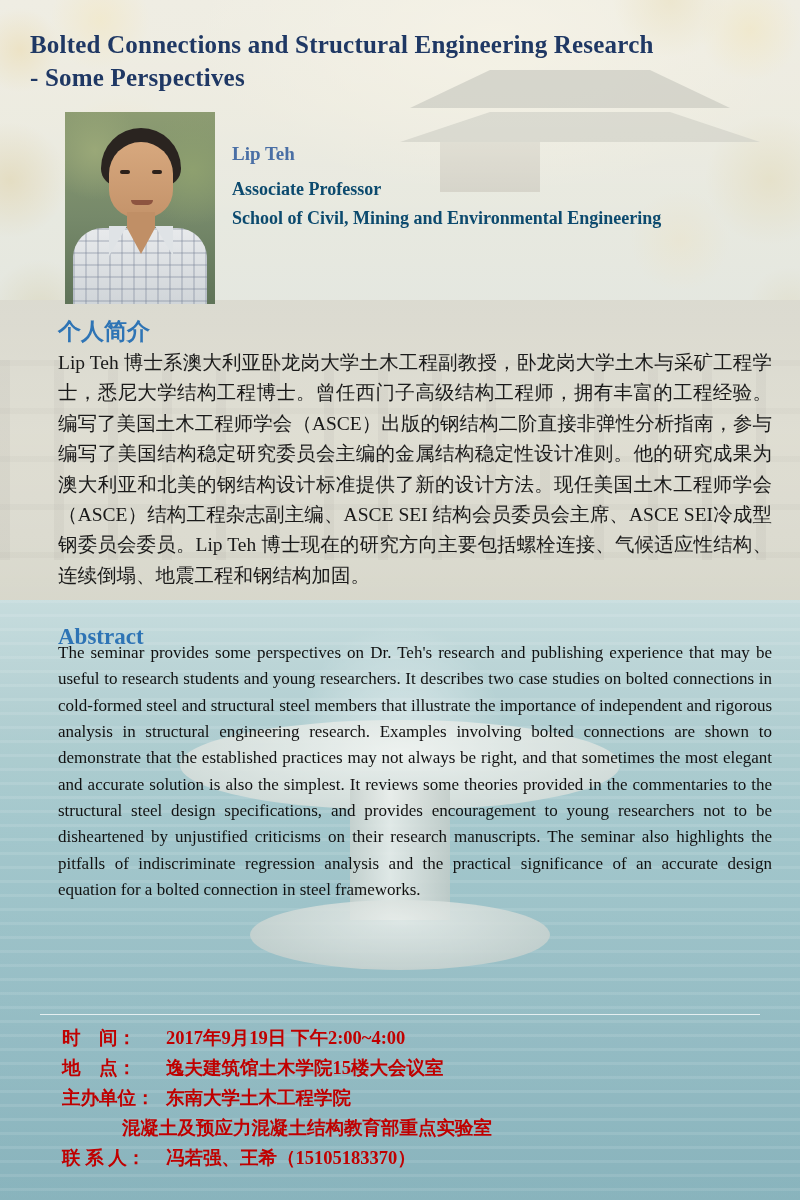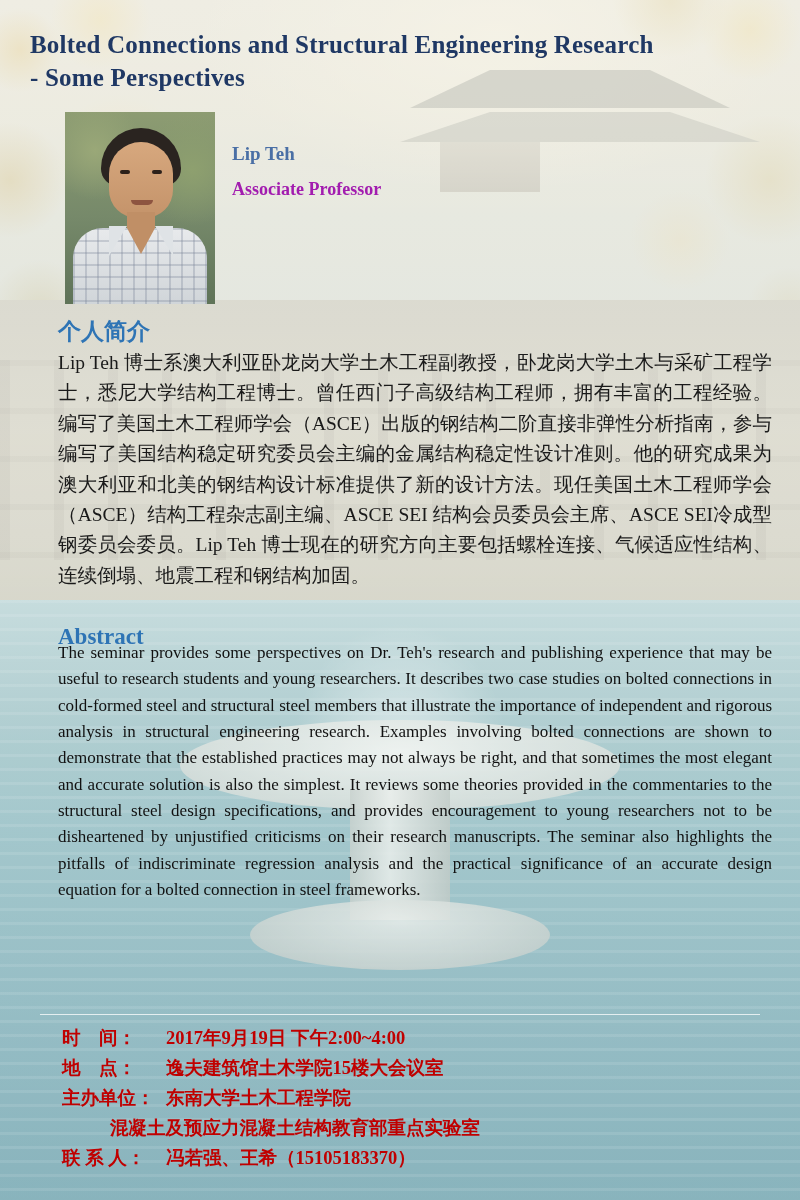--- a/index.html
+++ b/index.html
@@ -226,21 +226,21 @@
   .speaker-name {
     font-size: 19px;
     font-weight: bold;
     color: #4a6fa5;
     line-height: 1.5;
     margin-bottom: 6px;
   }
   .speaker-line {
     font-size: 18px;
     font-weight: bold;
-    color: #a21caf;
+    color: #0c4a6e;
     line-height: 1.62;
   }
 
   .section-head {
     position: absolute;
     color: #2e74b5;
     font-size: 23px;
     font-weight: bold;
   }
   #bio-head { left: 58px; top: 316px; }
@@ -292,21 +292,21 @@
     display: flex;
     align-items: flex-start;
   }
   .info-label {
     width: 104px;
     flex: 0 0 104px;
     white-space: pre;
   }
   .info-value { flex: 1 1 auto; }
   .info-sub {
-    margin-left: 48px;
+    margin-left: 60px;
   }
 </style>
 </head>
 <body>
 
 <div class="poster">
 
   <div class="bg">
     <div class="bg-sky"></div>
     <div class="bg-trees-left"></div>
@@ -342,20 +342,21 @@
       <div class="p-neck"></div>
       <div class="p-shirt"></div>
       <div class="p-collar-l"></div>
       <div class="p-collar-r"></div>
       <div class="p-vneck"></div>
     </div>
 
     <div class="speaker-block">
       <div class="speaker-name">Lip Teh</div>
       <div class="speaker-line">Associate Professor</div>
+      <div class="speaker-line">School of Civil, Mining and Environmental Engineering</div>
     </div>
 
     <div class="section-head" id="bio-head">个人简介</div>
     <div class="bio-text">Lip Teh 博士系澳大利亚卧龙岗大学土木工程副教授，卧龙岗大学土木与采矿工程学士，悉尼大学结构工程博士。曾任西门子高级结构工程师，拥有丰富的工程经验。编写了美国土木工程师学会（ASCE）出版的钢结构二阶直接非弹性分析指南，参与编写了美国结构稳定研究委员会主编的金属结构稳定性设计准则。他的研究成果为澳大利亚和北美的钢结构设计标准提供了新的设计方法。现任美国土木工程师学会（ASCE）结构工程杂志副主编、ASCE SEI 结构会员委员会主席、ASCE SEI冷成型钢委员会委员。Lip Teh 博士现在的研究方向主要包括螺栓连接、气候适应性结构、连续倒塌、地震工程和钢结构加固。</div>
 
     <div class="section-head" id="abstract-head">Abstract</div>
     <div class="abstract-text">The seminar provides some perspectives on Dr. Teh's research and publishing experience that may be useful to research students and young researchers. It describes two case studies on bolted connections in cold-formed steel and structural steel members that illustrate the importance of independent and rigorous analysis in structural engineering research. Examples involving bolted connections are shown to demonstrate that the established practices may not always be right, and that sometimes the most elegant and accurate solution is also the simplest. It reviews some theories provided in the commentaries to the structural steel design specifications, and provides encouragement to young researchers not to be disheartened by unjustified criticisms on their research manuscripts. The seminar also highlights the pitfalls of indiscriminate regression analysis and the practical significance of an accurate design equation for a bolted connection in steel frameworks.</div>
 
     <div class="divider"></div>
 

